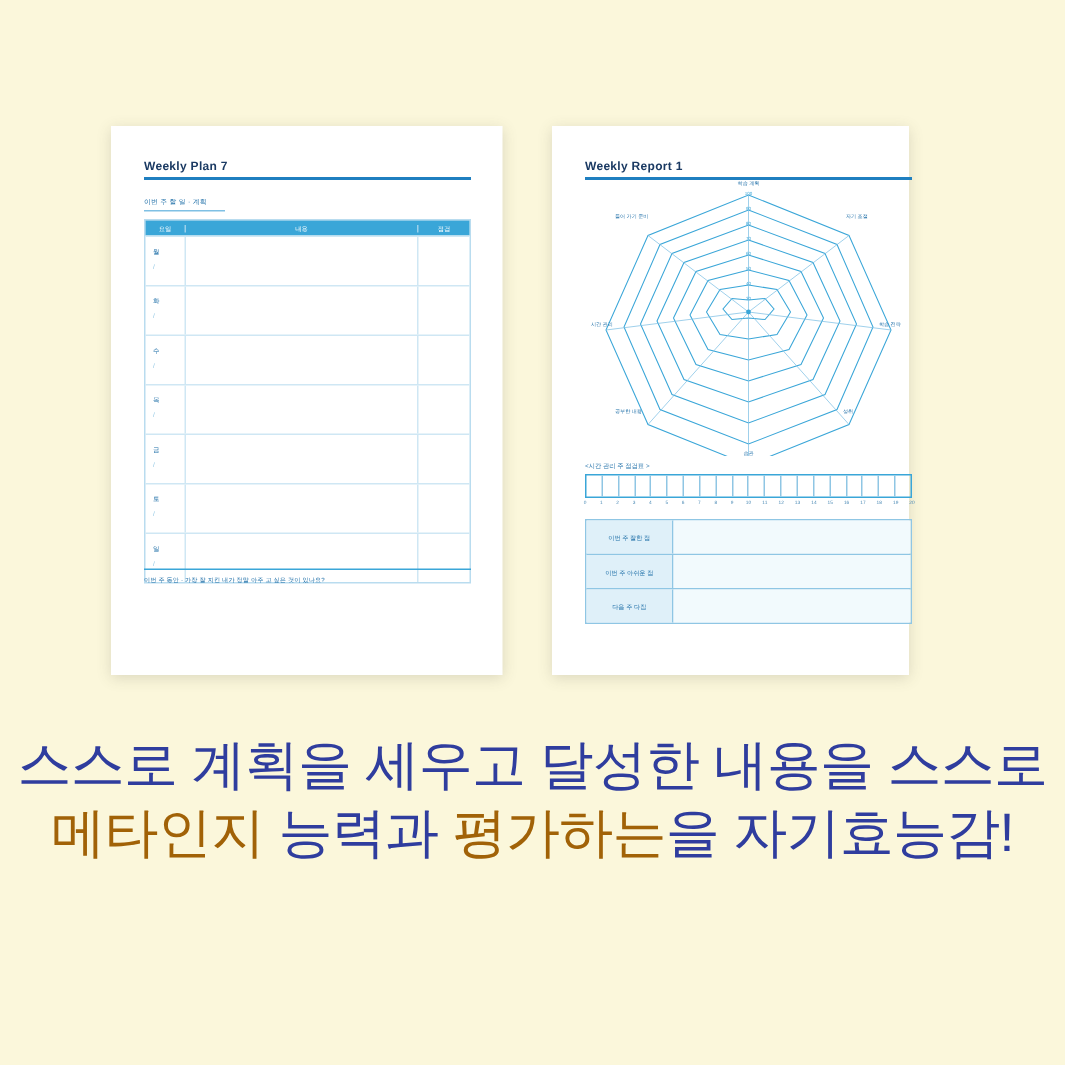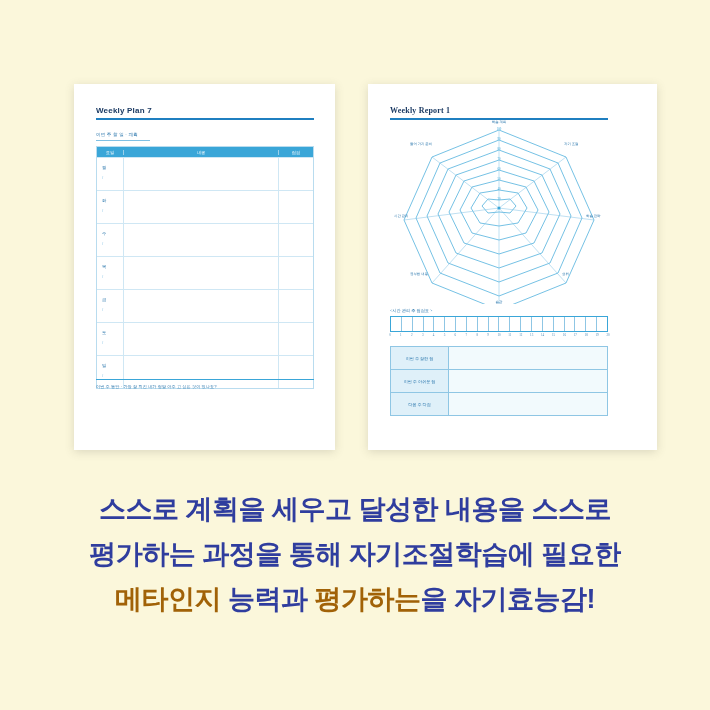--- a/index.html
+++ b/index.html
@@ -27,23 +27,22 @@
   }
   .page-left {
     left: 74px;
     top: 84px;
     width: 261px;
     height: 366px;
   }
   .page-right {
     left: 368px;
     top: 84px;
-    width: 289px;
+    width: 238px;
     height: 366px;
-    font-family: Liberation Serif, serif;
   }
 
   .page-title {
     position: absolute;
     font-size: 8px;
     font-weight: bold;
     color: #1b3a63;
     letter-spacing: .2px;
   }
   .title-rule {
@@ -222,24 +221,24 @@
 
   
   .caption {
     position: absolute;
     left: 0;
     top: 487px;
     width: 710px;
     text-align: center;
   }
   .cap-line {
-    font-size: 27px;
+    font-size: 36px;
     line-height: 45px;
     color: #2f3d9e;
-    font-weight: bold;
+    font-weight: normal;
     letter-spacing: -0.5px;
   }
   .cap-accent { color: #a16207; }
 </style>
 </head>
 <body>
 
 <div class="stage">
 
   <div class="page page-left">
@@ -432,19 +431,18 @@
       </div>
       <div class="box-row">
         <div class="box-label">다음 주 다짐</div>
         <div class="box-value"></div>
       </div>
     </div>
   </div>
 
   <div class="caption">
     <div class="cap-line">스스로 계획을 세우고 달성한 내용을 스스로</div>
-    <div class="cap-line">평가하는 과정을 통해 자기조절학습에 필요한</div>
     <div class="cap-line">
       <span class="cap-accent">메타인지 </span><span>능력과 </span><span class="cap-accent">평가하는</span><span>을 자기효능감!</span>
     </div>
   </div>
 
 </div>
 
 </body></html>

